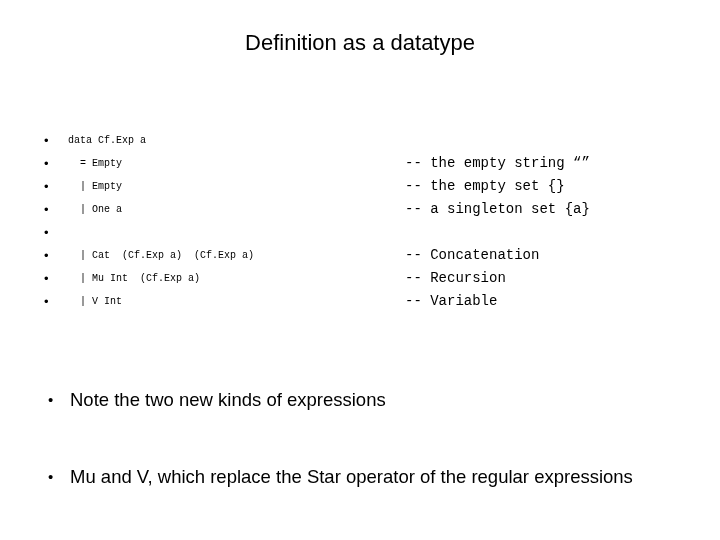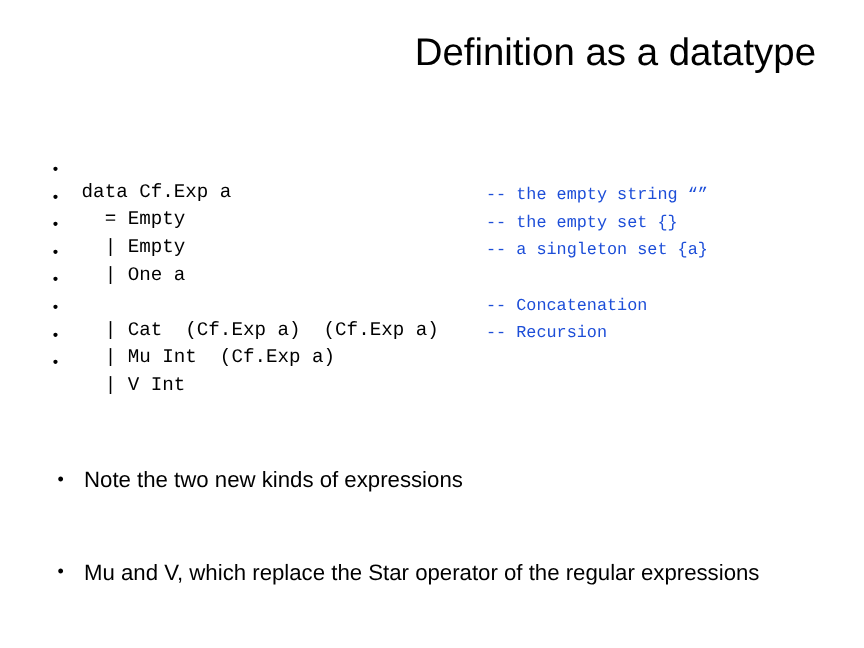--- a/index.html
+++ b/index.html
@@ -20,22 +20,22 @@
     position: absolute;
     inset: 0;
   }
 
   
   .slide-title {
     position: absolute;
     top: 24px;
     left: 40px;
     width: 640px;
-    text-align: right;
-    font-size: 32px;
+    text-align: center;
+    font-size: 22px;
     line-height: 38px;
     font-weight: normal;
     letter-spacing: 0px;
     color: #000000;
     white-space: nowrap;
   }
 
   
   .code-block {
     position: absolute;
@@ -57,34 +57,33 @@
     font-family: "Liberation Sans", sans-serif;
     font-size: 13px;
     line-height: 23px;
     color: #000000;
   }
   .code-text {
     position: absolute;
     left: 24px;
     top: 0;
     font-family: "Liberation Mono", monospace;
-    font-size: 16px;
+    font-size: 10px;
     line-height: 23px;
     color: #000000;
     white-space: pre;
-    margin-top: 20px;
   }
   .code-comment {
     position: absolute;
     left: 361px;
     top: 0;
     font-family: "Liberation Mono", monospace;
     font-size: 14px;
     line-height: 23px;
-    color: #1d4ed8;
+    color: #000000;
     white-space: pre;
   }
 
   
   .notes {
     position: absolute;
     top: 338px;
     left: 46px;
     width: 600px;
   }
@@ -153,20 +152,21 @@
 
     <div class="code-row">
       <span class="code-bullet">•</span>
       <span class="code-text">  | Mu Int  (Cf.Exp a)</span>
       <span class="code-comment">-- Recursion</span>
     </div>
 
     <div class="code-row">
       <span class="code-bullet">•</span>
       <span class="code-text">  | V Int</span>
+      <span class="code-comment">-- Variable</span>
     </div>
 
   </div>
 
   <div class="notes">
 
     <div class="note-item">
       <span class="note-bullet">•</span>
       <span class="note-text">Note the two new kinds of expressions</span>
     </div>

